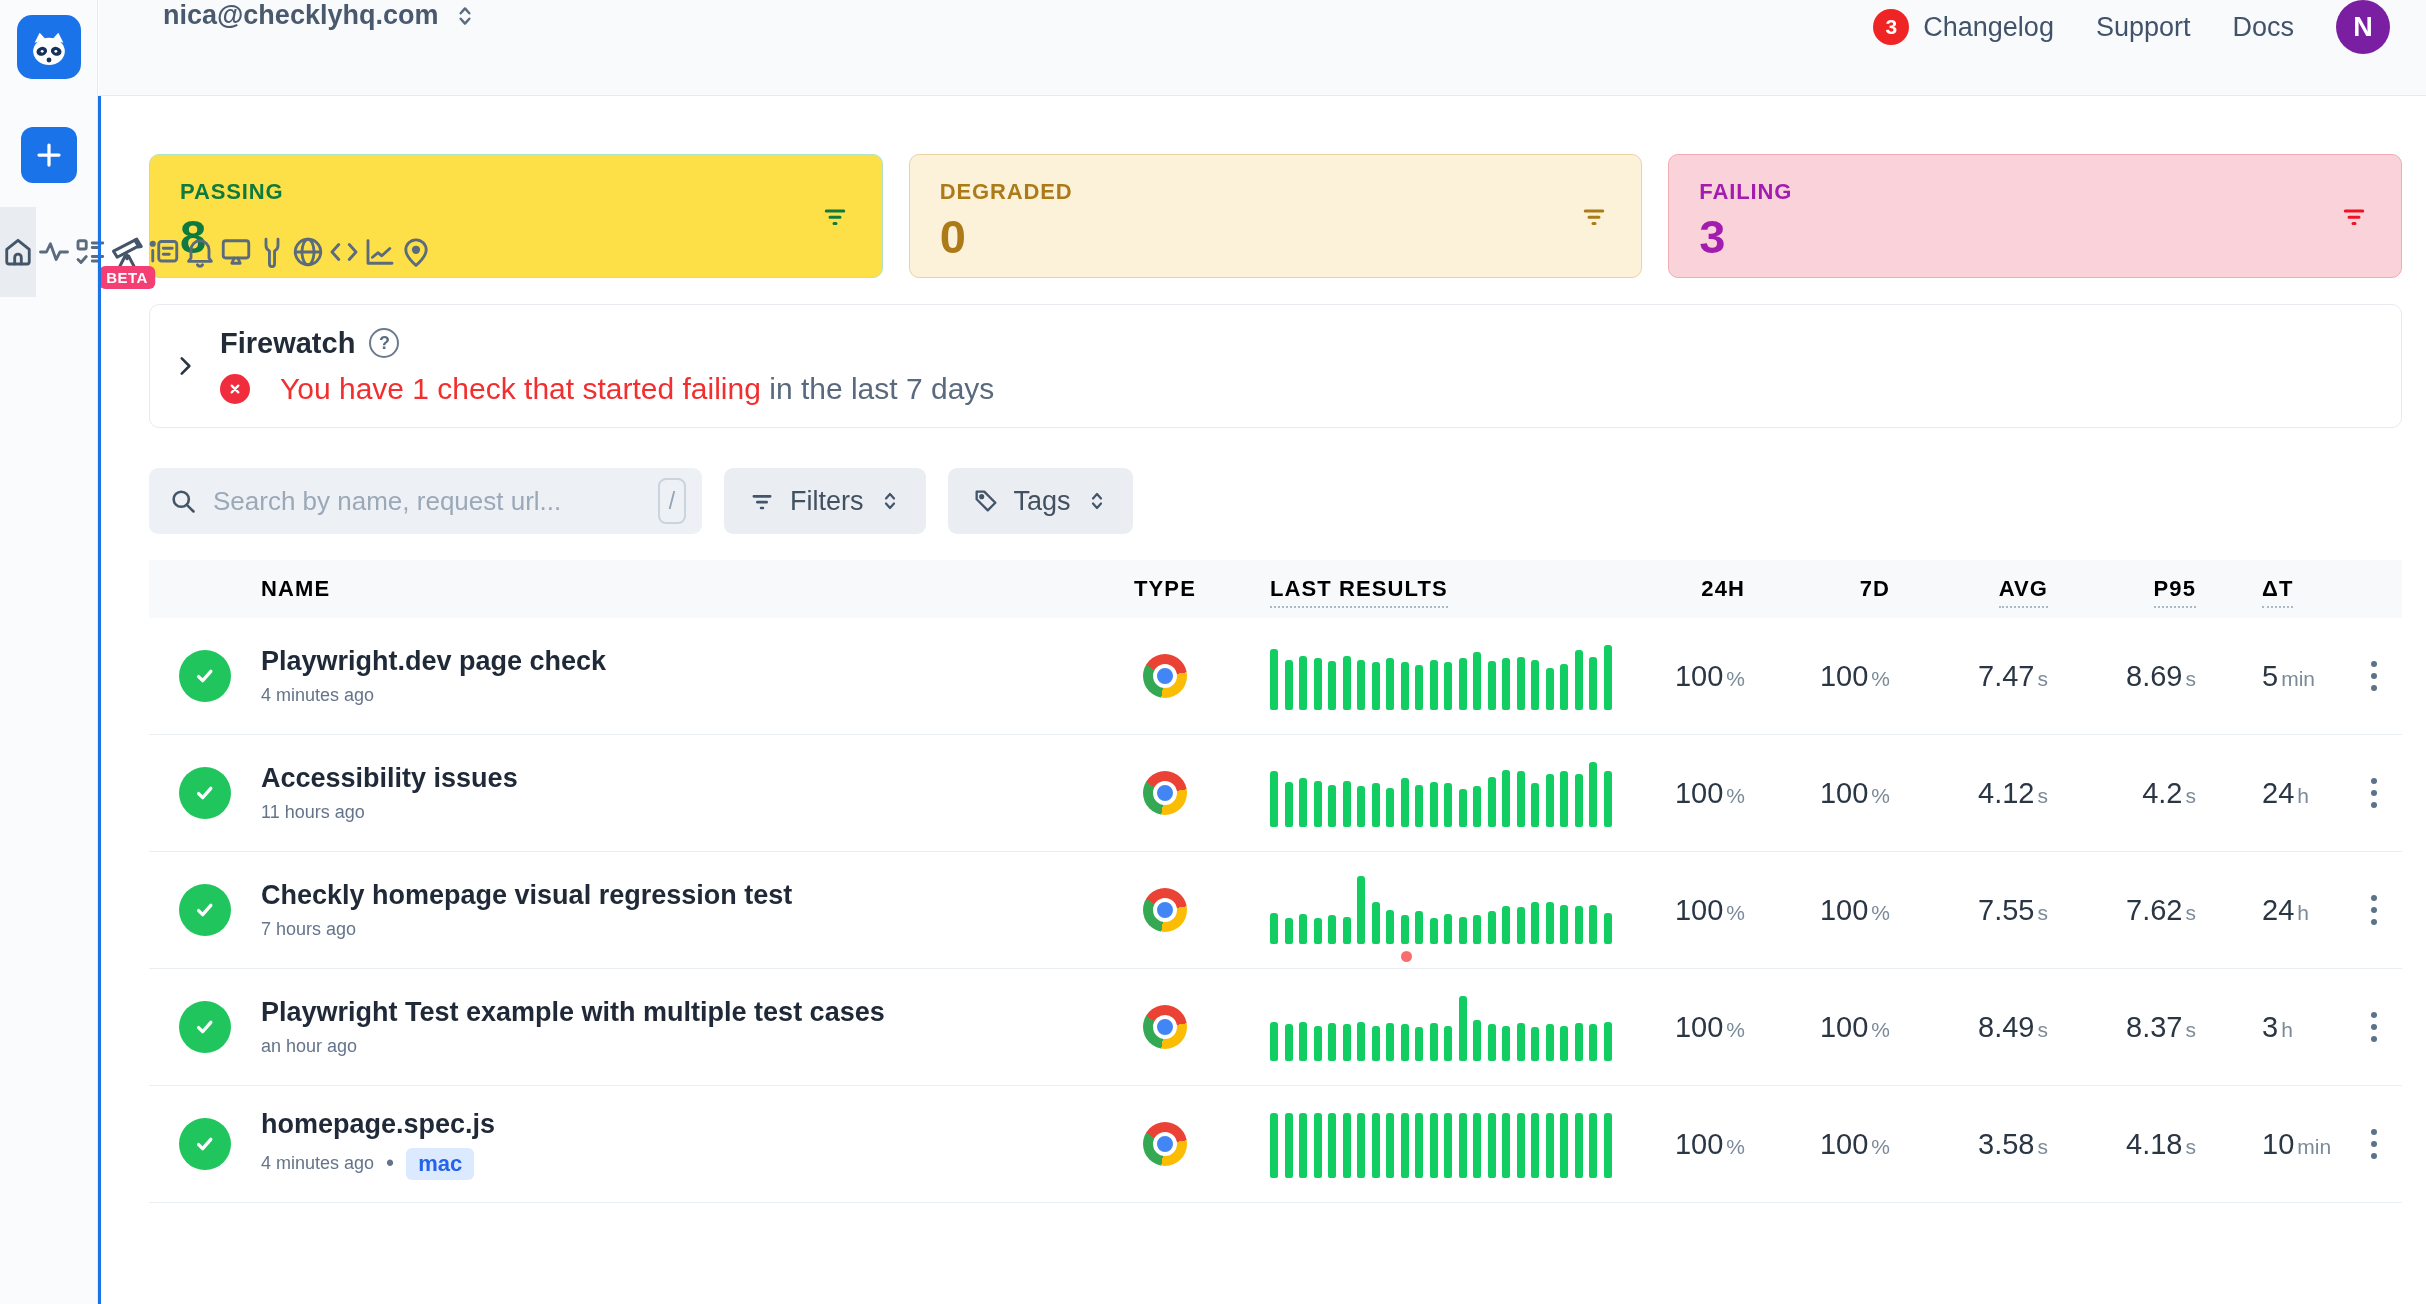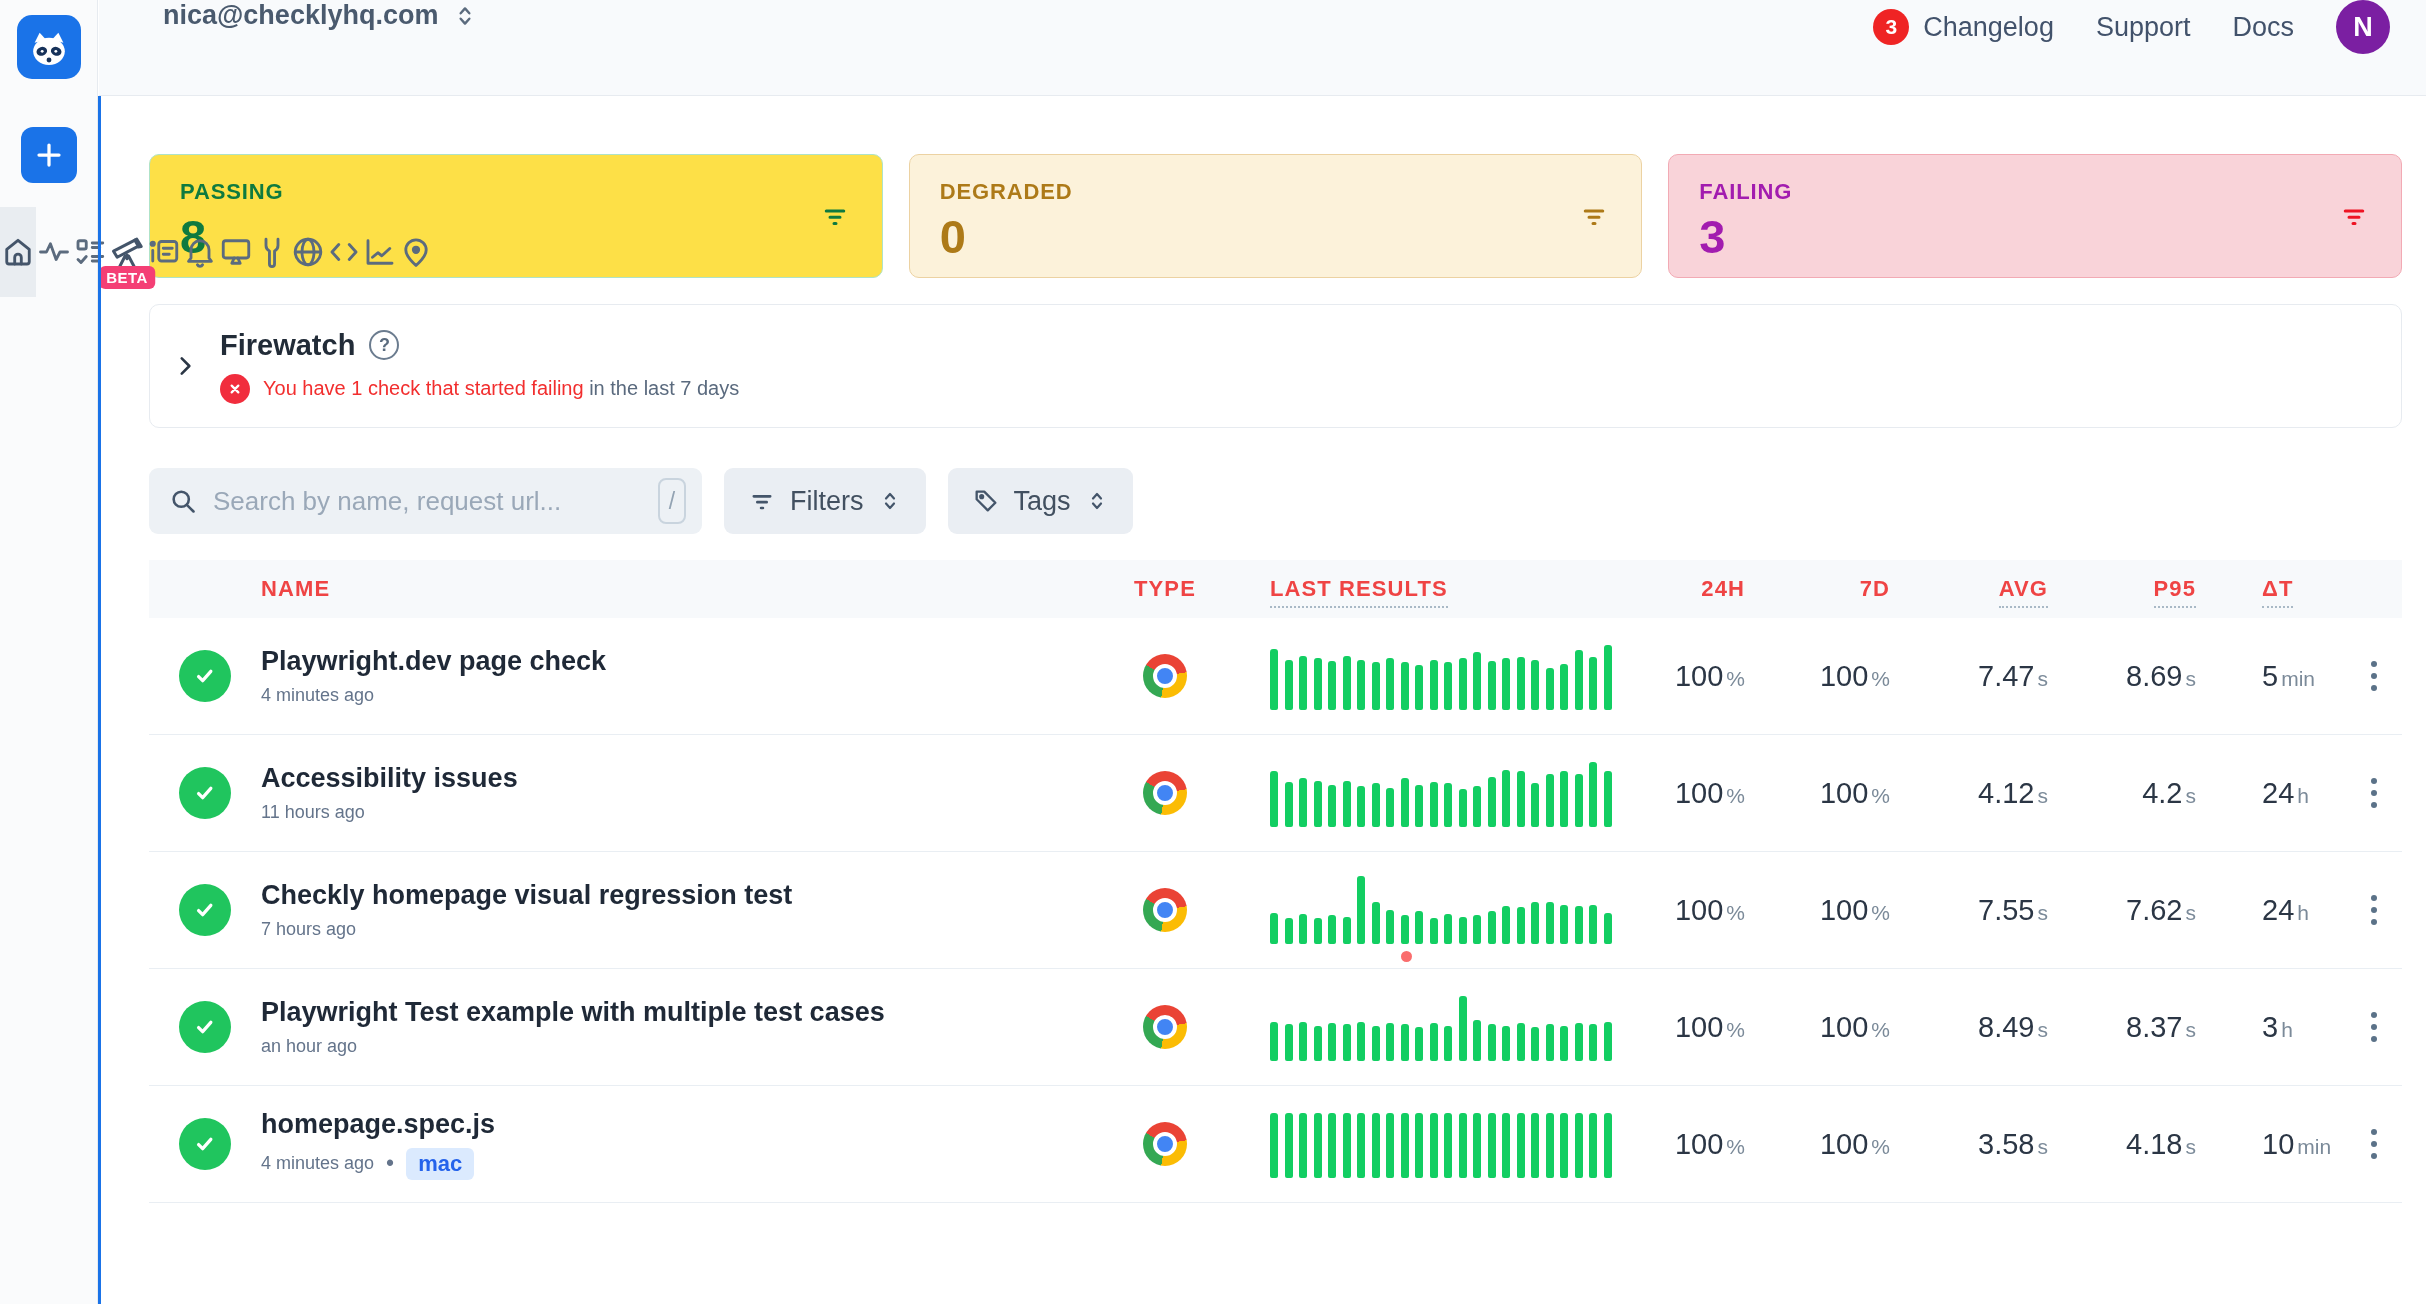--- a/index.html
+++ b/index.html
@@ -63,21 +63,21 @@
   
   .firewatch { margin-top:26px; border:1px solid #e7ebf0; border-radius:10px;
     height:124px; display:flex; align-items:center; padding:0 28px 0 22px; }
   .fw-chevron { color:#2b3645; margin-right:22px; cursor:pointer; }
   .fw-body { display:flex; flex-direction:column; gap:12px; }
   .fw-title-row { display:flex; align-items:center; gap:14px; }
   .fw-title { font-size:29px; font-weight:700; color:#222c38; }
   .help-icon { width:30px; height:30px; border-radius:50%; border:2px solid #6b7c8f;
     color:#5a6b7e; font-size:18px; font-weight:700; display:flex; align-items:center;
     justify-content:center; cursor:pointer; }
-  .fw-msg-row { display:flex; align-items:center; gap:13px; font-size:20px; }
+  .fw-msg-row { display:flex; align-items:center; gap:30px; font-size:30px; }
   .err-icon { width:30px; height:30px; border-radius:50%; background:#f12d3d;
     display:flex; align-items:center; justify-content:center; flex:none; }
   .fw-highlight { color:#f22e2e; }
   .fw-rest { color:#5a6a7e; }
 
   
   .toolbar { margin-top:40px; display:flex; gap:22px; }
   .searchbox { width:553px; height:66px; background:#edf1f5; border-radius:9px;
     display:flex; align-items:center; padding:0 16px 0 20px; gap:16px; }
   .searchbox input { flex:1; border:none; outline:none; background:transparent;
@@ -97,21 +97,21 @@
   .page-btn { width:44px; display:flex; align-items:center; justify-content:center;
     cursor:pointer; background:#fff; }
   .page-num { width:48px; background:#cdd7e2; color:#1f2937; font-size:27px;
     font-weight:700; display:flex; align-items:center; justify-content:center; cursor:pointer; }
 
   
   .table { margin-top:26px; }
   .tgrid { display:grid;
     grid-template-columns:112px minmax(0,1fr) 120px 370px 150px 145px 158px 148px 150px 56px;
     align-items:center; }
-  .thead { height:58px; background:#f7f9fb; color:#ef4444; font-size:22px;
+  .thead { height:58px; background:#f7f9fb; color:#000000; font-size:22px;
     font-weight:700; letter-spacing:.05em; }
   .th { white-space:nowrap; }
   .th-underline span { border-bottom:2px dotted #a9b9c6; padding-bottom:5px; cursor:help; }
   .col-right { text-align:right; }
   .col-dt { padding-left:66px; }
   .results-pad { padding-left:45px; }
   .trow { height:117px; border-bottom:1px solid #e9eef3; cursor:pointer; }
   .status-cell { display:flex; justify-content:center; }
   .check-circle { width:52px; height:52px; border-radius:50%; background:#20c55e;
     display:flex; align-items:center; justify-content:center; }

